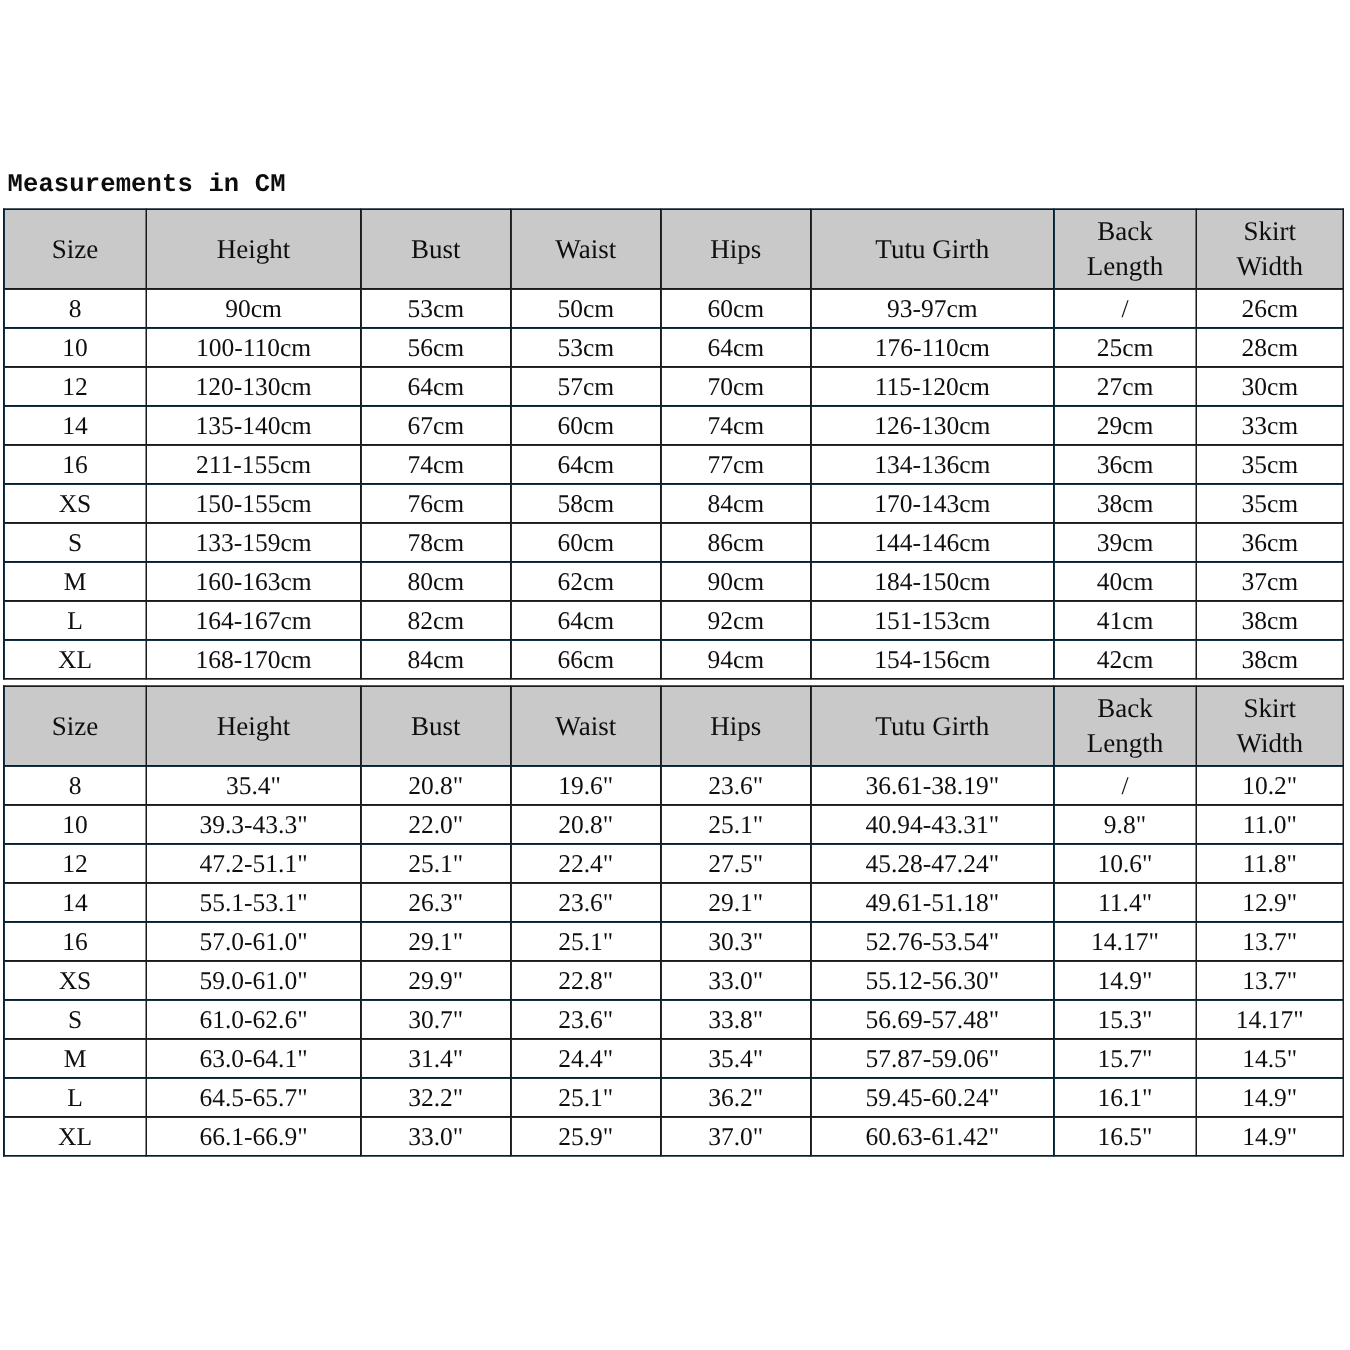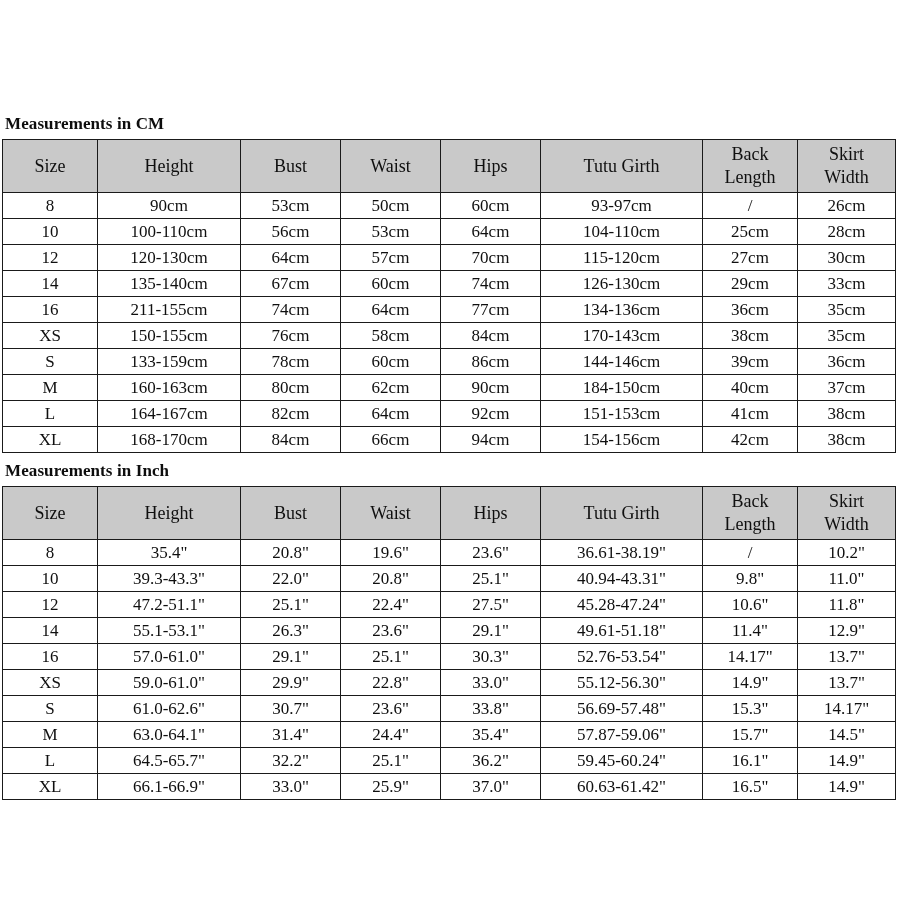--- a/index.html
+++ b/index.html
@@ -25,21 +25,21 @@
   .sheet {
     position: absolute;
     left: 0;
     top: 110px;
     width: 900px;
   }
   .section {
     width: 900px;
   }
   .section-title {
-    font-family: Liberation Serif, serif;
+    font-family: Liberation Mono, monospace;
     font-weight: bold;
     font-size: 17px;
     line-height: 24px;
     letter-spacing: 0.1px;
     padding: 2px 14px 3px 5px;
     color: #0d0d0d;
     white-space: nowrap;
   }
   table.size-table {
     border-collapse: collapse;
@@ -148,21 +148,21 @@
               <td>93-97cm</td>
               <td>/</td>
               <td>26cm</td>
             </tr>
             <tr>
               <td>10</td>
               <td>100-110cm</td>
               <td>56cm</td>
               <td>53cm</td>
               <td>64cm</td>
-              <td>104-110cm</td>
+              <td>176-110cm</td>
               <td>25cm</td>
               <td>28cm</td>
             </tr>
             <tr>
               <td>12</td>
               <td>120-130cm</td>
               <td>64cm</td>
               <td>57cm</td>
               <td>70cm</td>
               <td>115-120cm</td>
@@ -239,21 +239,20 @@
               <td>42cm</td>
               <td>38cm</td>
             </tr>
           </tbody>
       </table>
     </div>
 
     <div class="gap"></div>
 
     <div class="section">
-      <div class="section-title">Measurements in Inch</div>
       <table class="size-table">
         <colgroup>
           <col class="c-size">
             <col class="c-height">
             <col class="c-bust">
             <col class="c-waist">
           <col class="c-hips">
             <col class="c-tutu">
             <col class="c-back">
             <col class="c-skirt">

